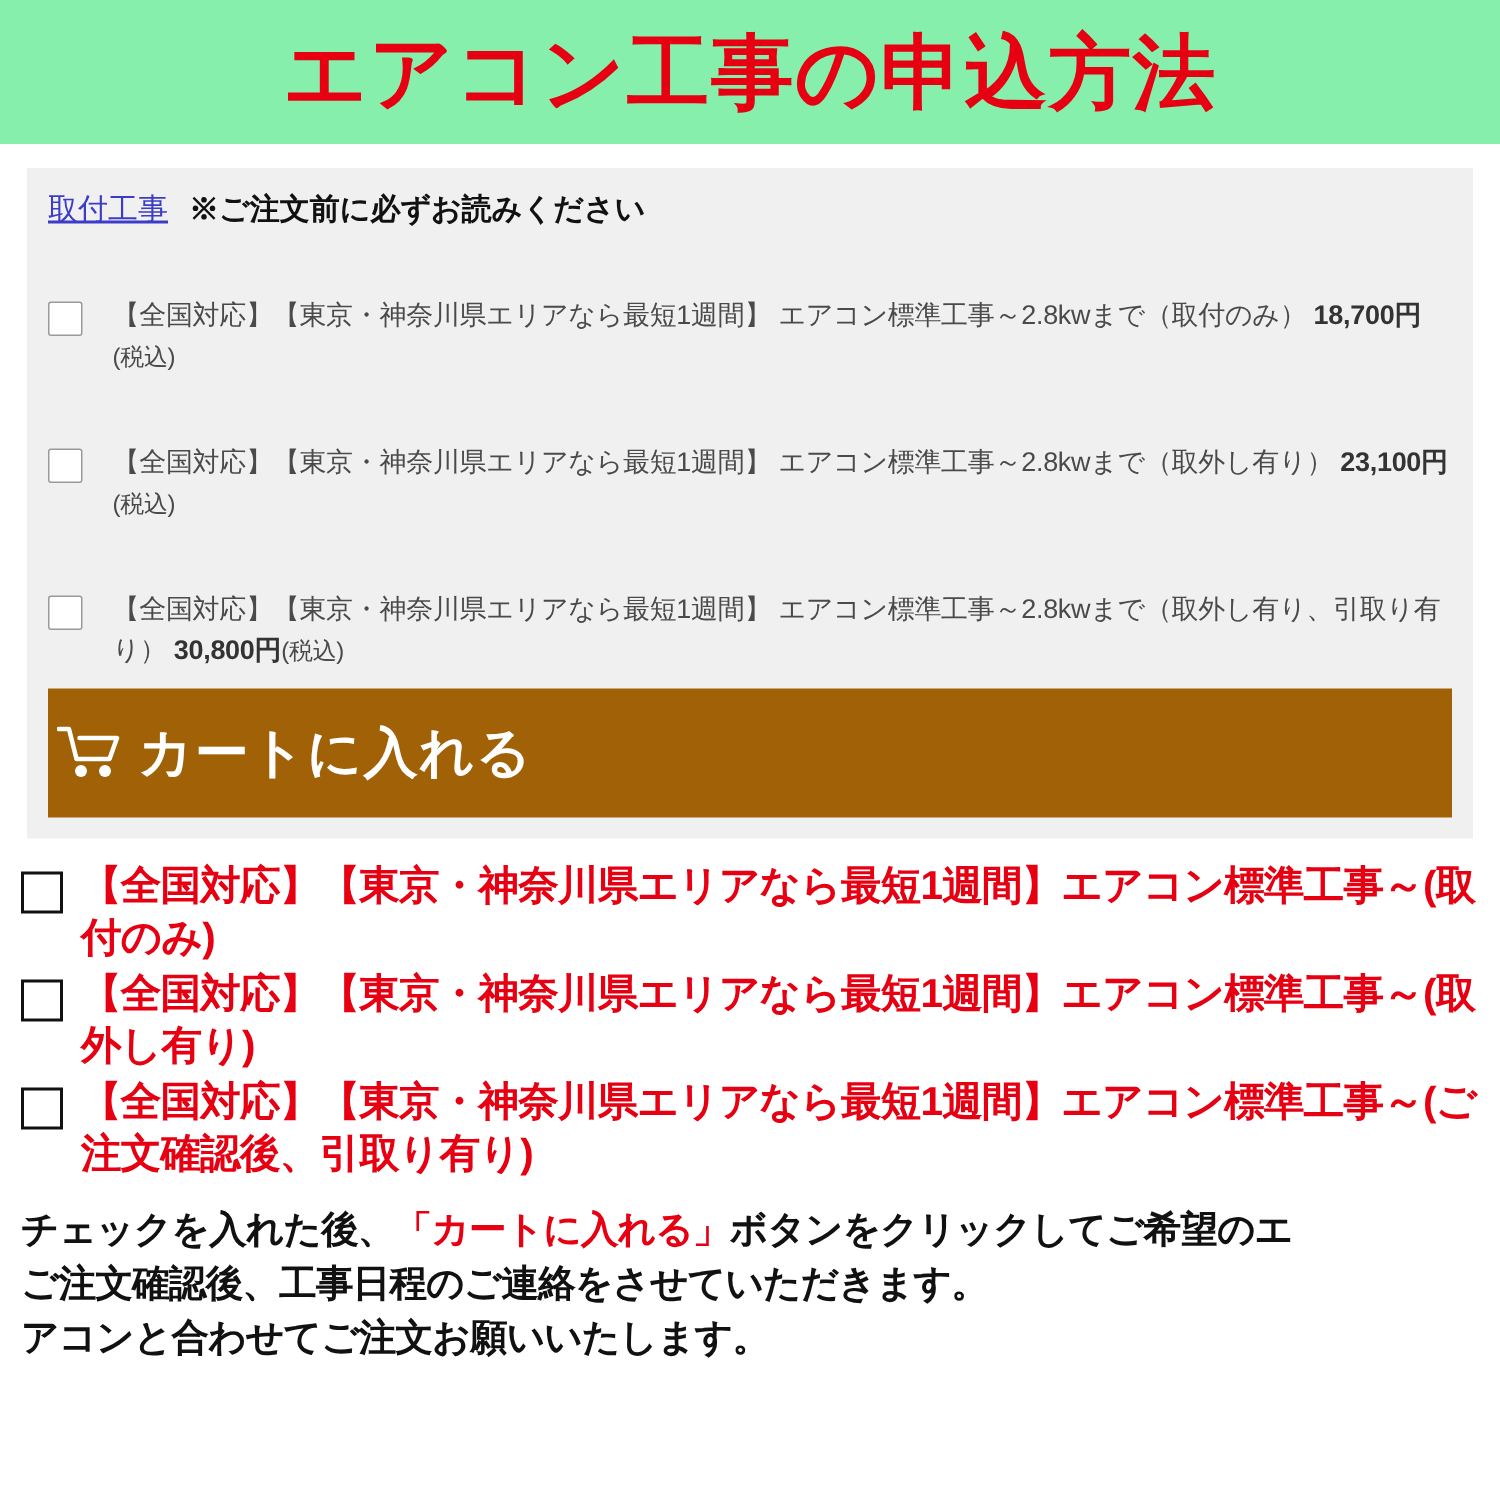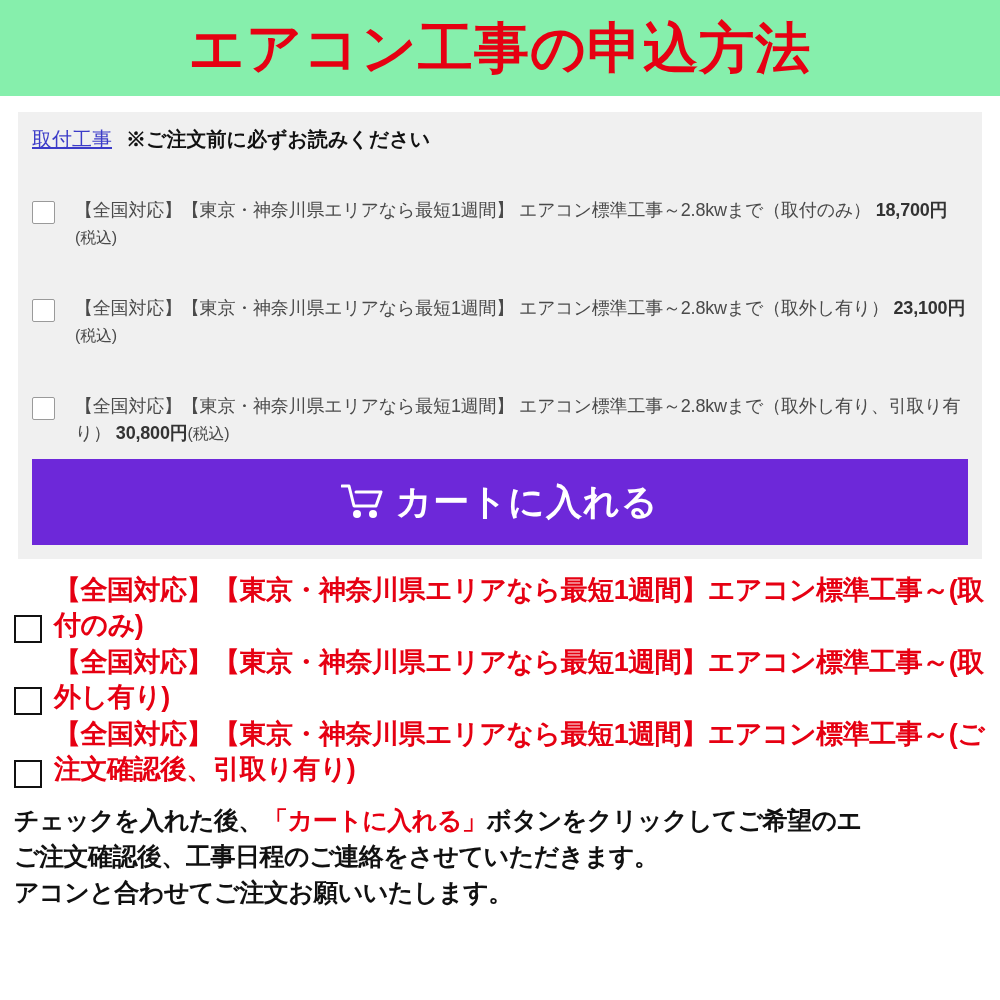--- a/index.html
+++ b/index.html
@@ -100,46 +100,46 @@
   }
   .opt-text .tax {
     font-size: 16px;
   }
 
   
   .cart-btn {
     margin: 12px 0 0 0;
     width: 100%;
     height: 86px;
-    background: #6d28d9;
+    background: #a16207;
     color: #ffffff;
     border: none;
     display: flex;
     align-items: center;
-    justify-content: center;
+    justify-content: flex-start;
     gap: 10px;
     cursor: pointer;
     font-family: "Liberation Sans", sans-serif;
   }
   .cart-btn .label {
     font-size: 36px;
     font-weight: bold;
     letter-spacing: 1px;
   }
   .cart-icon svg { display: block; }
 
   .panel-spacer { height: 14px; }
 
   
   .redlist {
     margin: 14px 14px 0 14px;
   }
   .red-row {
     display: flex;
-    align-items: flex-end;
+    align-items: flex-start;
     gap: 12px;
     margin-bottom: 2px;
   }
   .red-box {
     width: 24px;
     height: 24px;
     border: 2px solid #111111;
     background: #ffffff;
     flex: 0 0 auto;
     margin-top: 8px;

